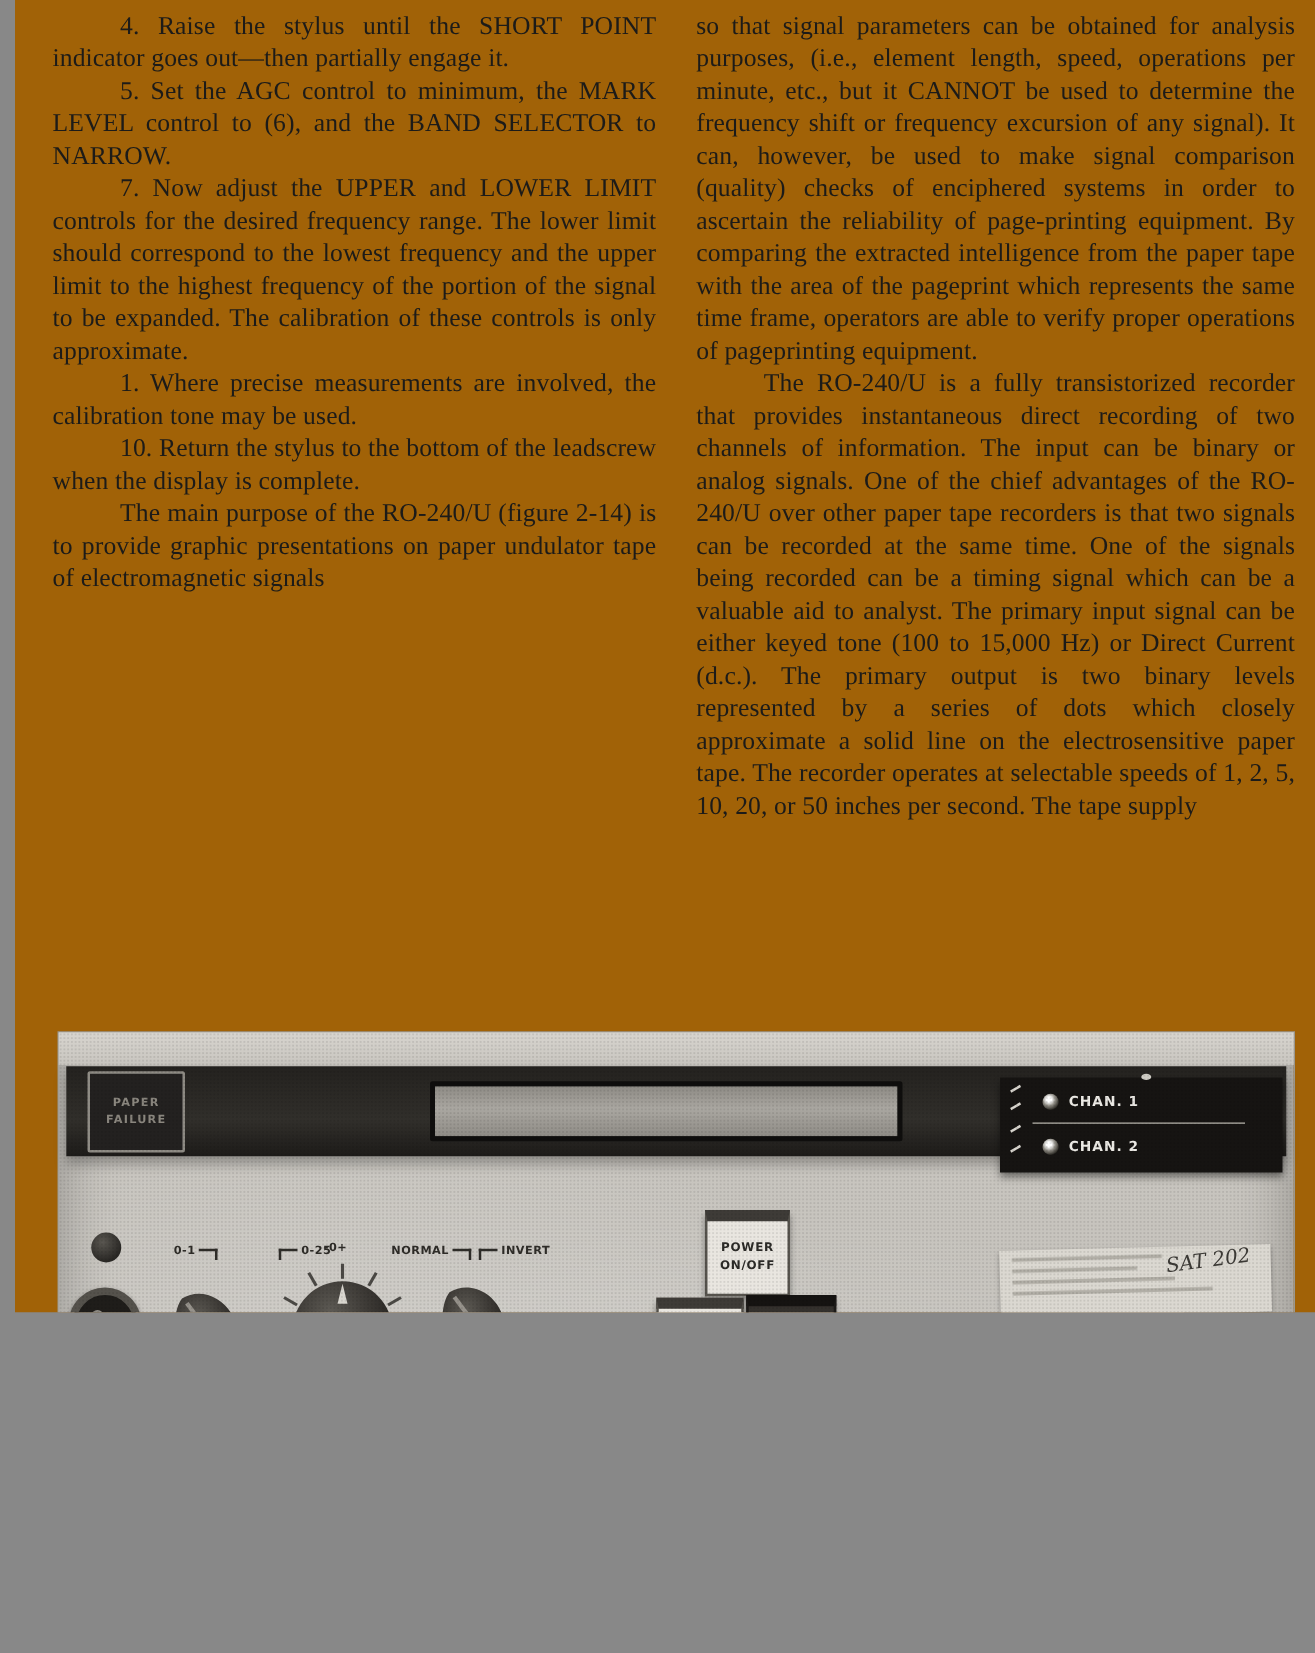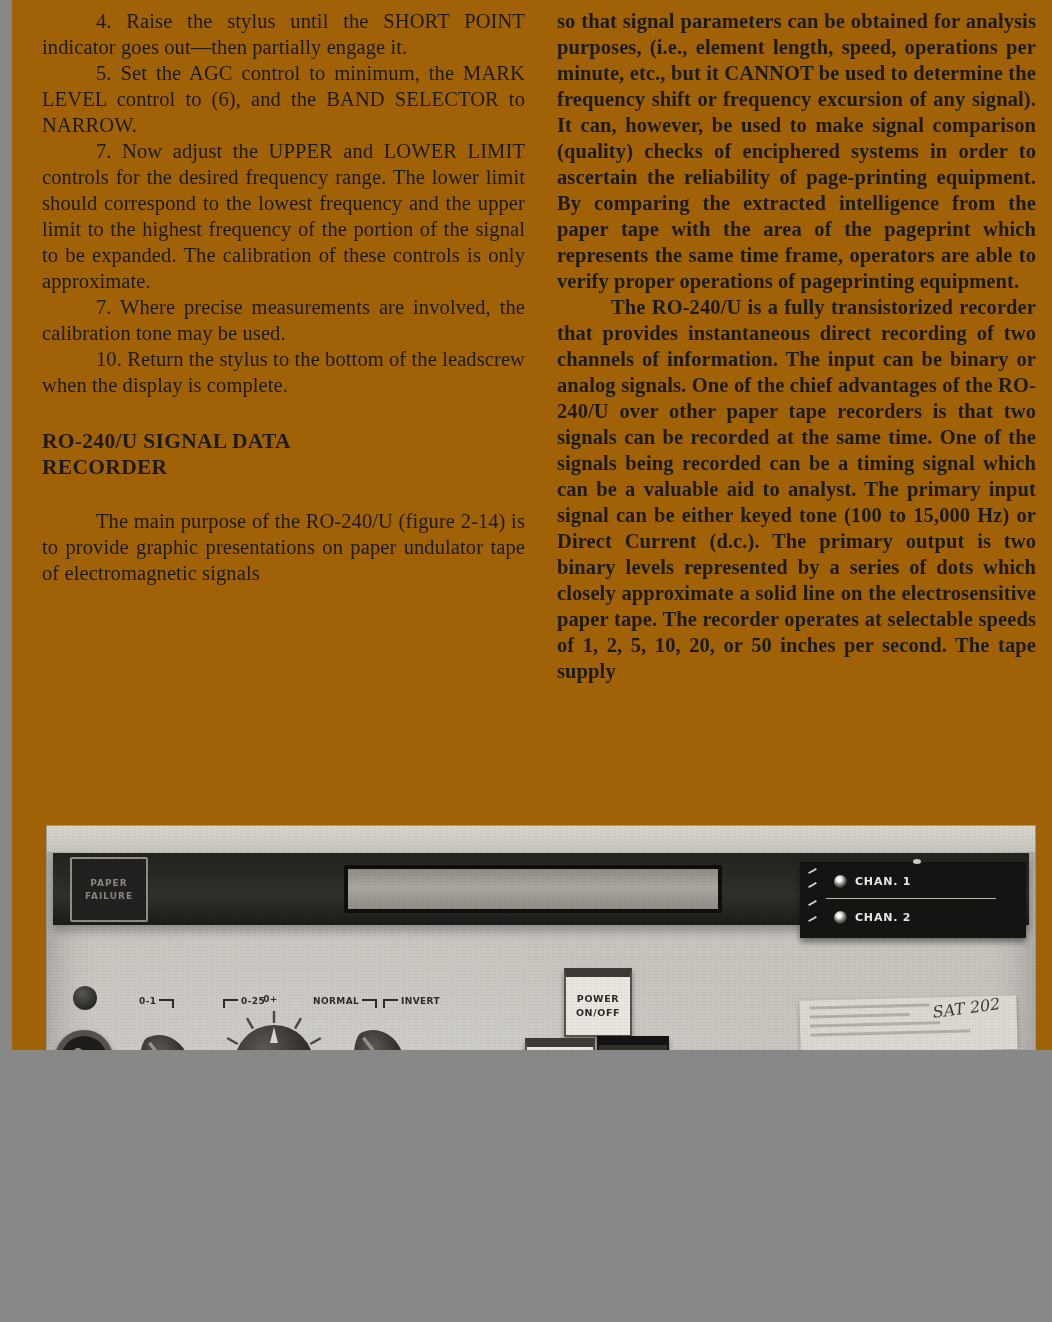--- a/index.html
+++ b/index.html
@@ -1,21 +1,21 @@
 <!DOCTYPE html>
 <html><head>
 <meta charset="utf-8">
 <style>
   html,body{margin:0;padding:0;background:#888;}
   .page{position:relative;width:1052px;height:1050px;background:#a16207;overflow:hidden;
         font-family:"Liberation Serif",serif;color:#1c1b19;margin-left:12px;}
   
   .col{position:absolute;top:8px;}
   .col-left{left:30px;width:483px;}
-  .col-right{left:545px;width:479px;font-weight:bold;}
+  .col-right{left:545px;width:479px;}
   p.body{font-size:20.5px;line-height:26px;text-align:justify;margin:0;letter-spacing:.1px;}
   p.indent{text-indent:54px;}
   h2.heading{font-size:21.5px;line-height:26px;font-weight:bold;margin:30px 0 28px 0;width:330px;letter-spacing:.3px;}
   
   .caption{position:absolute;left:322px;top:1277px;font:bold 19px "Liberation Sans",sans-serif;color:#121210;}
   .page-ref{position:absolute;left:860px;top:1254px;width:160px;text-align:right;
             font:bold 20px "Liberation Sans",sans-serif;color:#121210;}
   .bottom-strip{position:absolute;left:0;top:1312px;width:1052px;height:10px;background:#2e2d2b;}
   
   .photo{position:absolute;left:35px;top:826px;width:988px;height:417px;
@@ -99,24 +99,23 @@
 </head>
 <body>
 
 <div class="page">
 
   <div class="col col-left">
     <div>
         <p class="body indent">4. Raise the stylus until the SHORT POINT indicator goes out—then partially engage it.</p>
         <p class="body indent">5. Set the AGC control to minimum, the MARK LEVEL control to (6), and the BAND SELECTOR to NARROW.</p>
         <p class="body indent">7. Now adjust the UPPER and LOWER LIMIT controls for the desired frequency range. The lower limit should correspond to the lowest frequency and the upper limit to the highest frequency of the portion of the signal to be expanded. The calibration of these controls is only approximate.</p>
-        <p class="body indent">7. Where precise measurements are involved, the calibration tone may be used.</p>
+        <p class="body indent">1. Where precise measurements are involved, the calibration tone may be used.</p>
         <p class="body indent">10. Return the stylus to the bottom of the leadscrew when the display is complete.</p>
       </div>
-    <h2 class="heading">RO-240/U SIGNAL DATA RECORDER</h2>
     <div>
         <p class="body indent">The main purpose of the RO-240/U (figure 2-14) is to provide graphic presentations on paper undulator tape of electromagnetic signals</p>
       </div>
   </div>
 
   <div class="col col-right">
     <div>
         <p class="body">so that signal parameters can be obtained for analysis purposes, (i.e., element length, speed, operations per minute, etc., but it CANNOT be used to determine the frequency shift or frequency excursion of any signal). It can, however, be used to make signal comparison (quality) checks of enciphered systems in order to ascertain the reliability of page-printing equipment. By comparing the extracted intelligence from the paper tape with the area of the pageprint which represents the same time frame, operators are able to verify proper operations of pageprinting equipment.</p>
         <p class="body indent">The RO-240/U is a fully transistorized recorder that provides instantaneous direct recording of two channels of information. The input can be binary or analog signals. One of the chief advantages of the RO-240/U over other paper tape recorders is that two signals can be recorded at the same time. One of the signals being recorded can be a timing signal which can be a valuable aid to analyst. The primary input signal can be either keyed tone (100 to 15,000 Hz) or Direct Current (d.c.). The primary output is two binary levels represented by a series of dots which closely approximate a solid line on the electrosensitive paper tape. The recorder operates at selectable speeds of 1, 2, 5, 10, 20, or 50 inches per second. The tape supply</p>
       </div>

